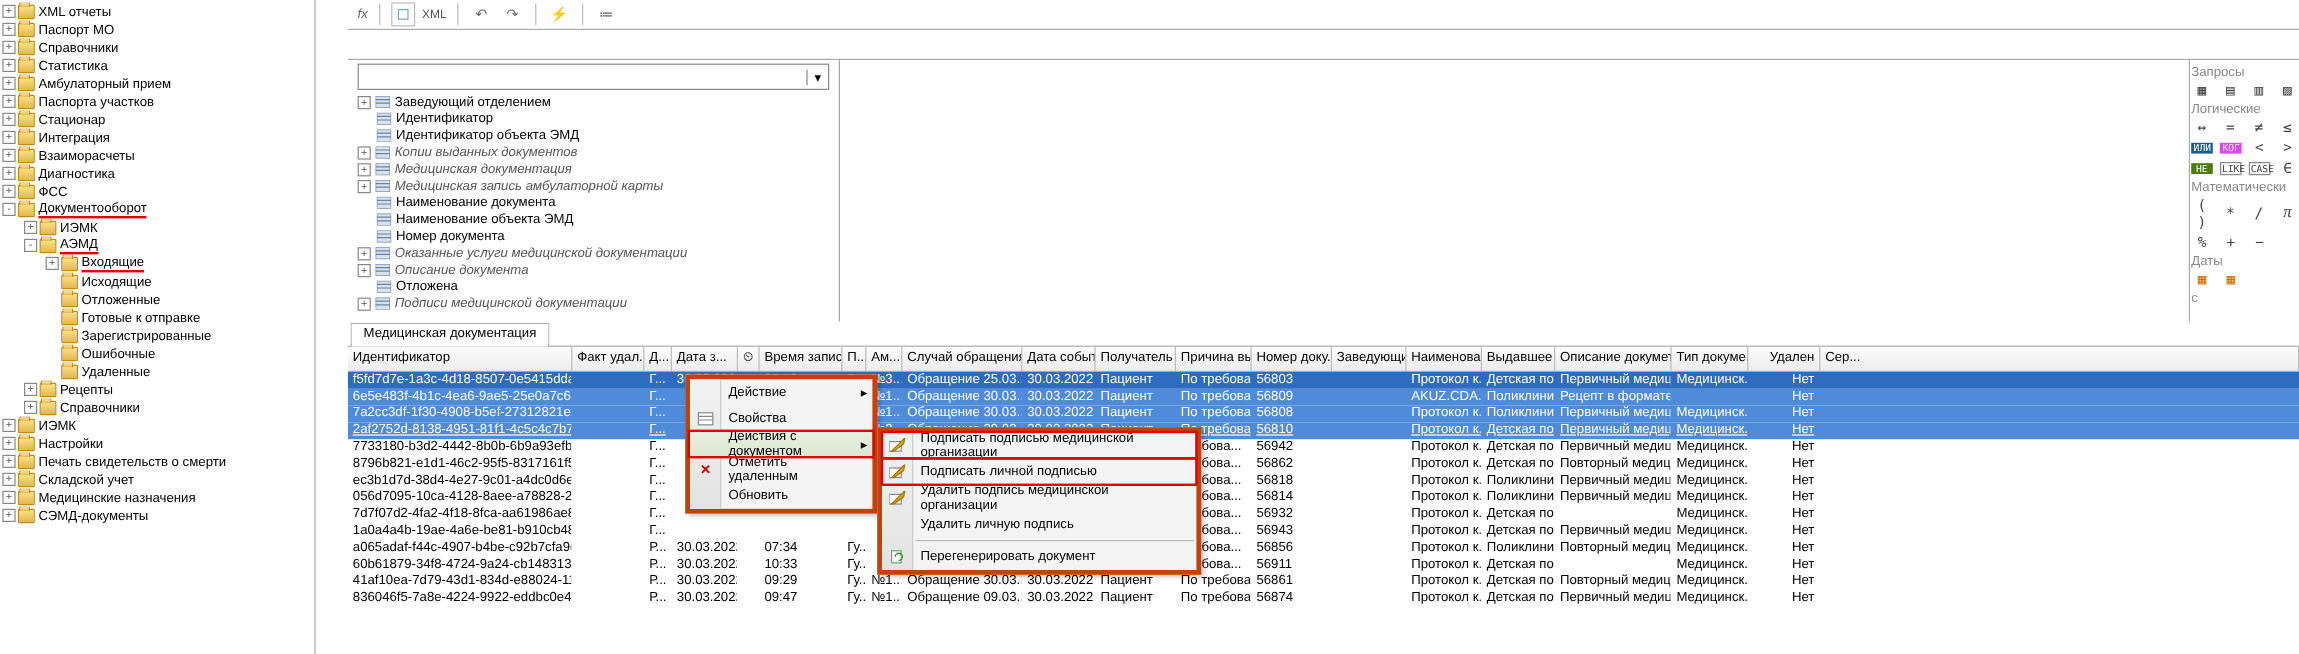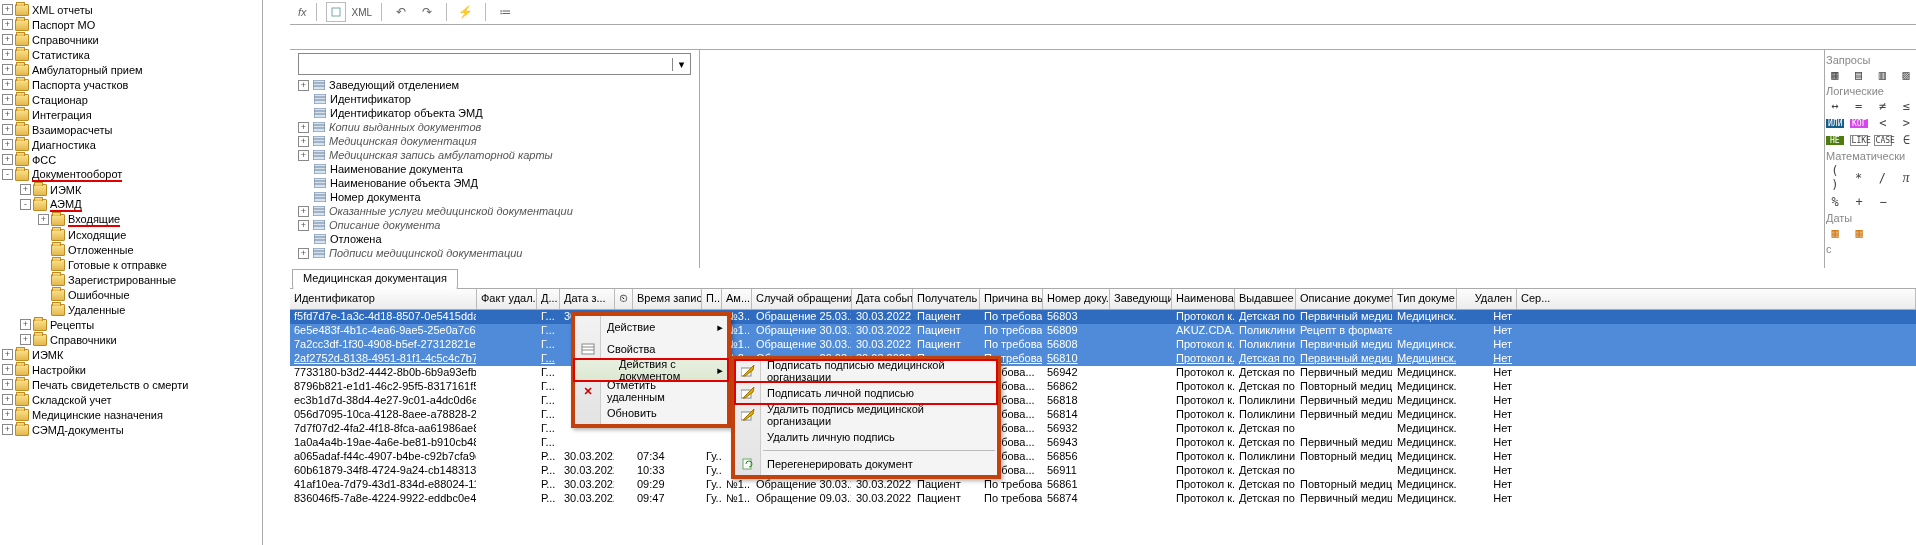--- a/index.html
+++ b/index.html
@@ -794,21 +794,21 @@
             <div class="mi">
               <div class="ib">
                 <svg width="14" height="12">
                   <rect x="1" y="1" width="12" height="10" fill="#fff" stroke="#888"></rect>
                   <line x1="1" y1="4" x2="13" y2="4" stroke="#888"></line>
                   <line x1="1" y1="7" x2="13" y2="7" stroke="#888"></line>
                 </svg>
               </div>
               <div class="ml">Свойства</div>
             </div>
-            <div class="mi hi" style="outline: rgb(224, 0, 0) solid 2px; outline-offset: -1px; gap: 12px;">
+            <div class="mi hi" style="outline: rgb(224, 0, 0) solid 2px; outline-offset: -1px;">
               <div class="ib"></div>
               <div class="ml">Действия с документом</div>
               <div class="ar">▸</div>
             </div>
             <div class="mi">
               <div class="ib">
                 <span style="color:#c00;font-weight:bold">✕</span>
               </div>
               <div class="ml">Отметить удаленным</div>
             </div>

